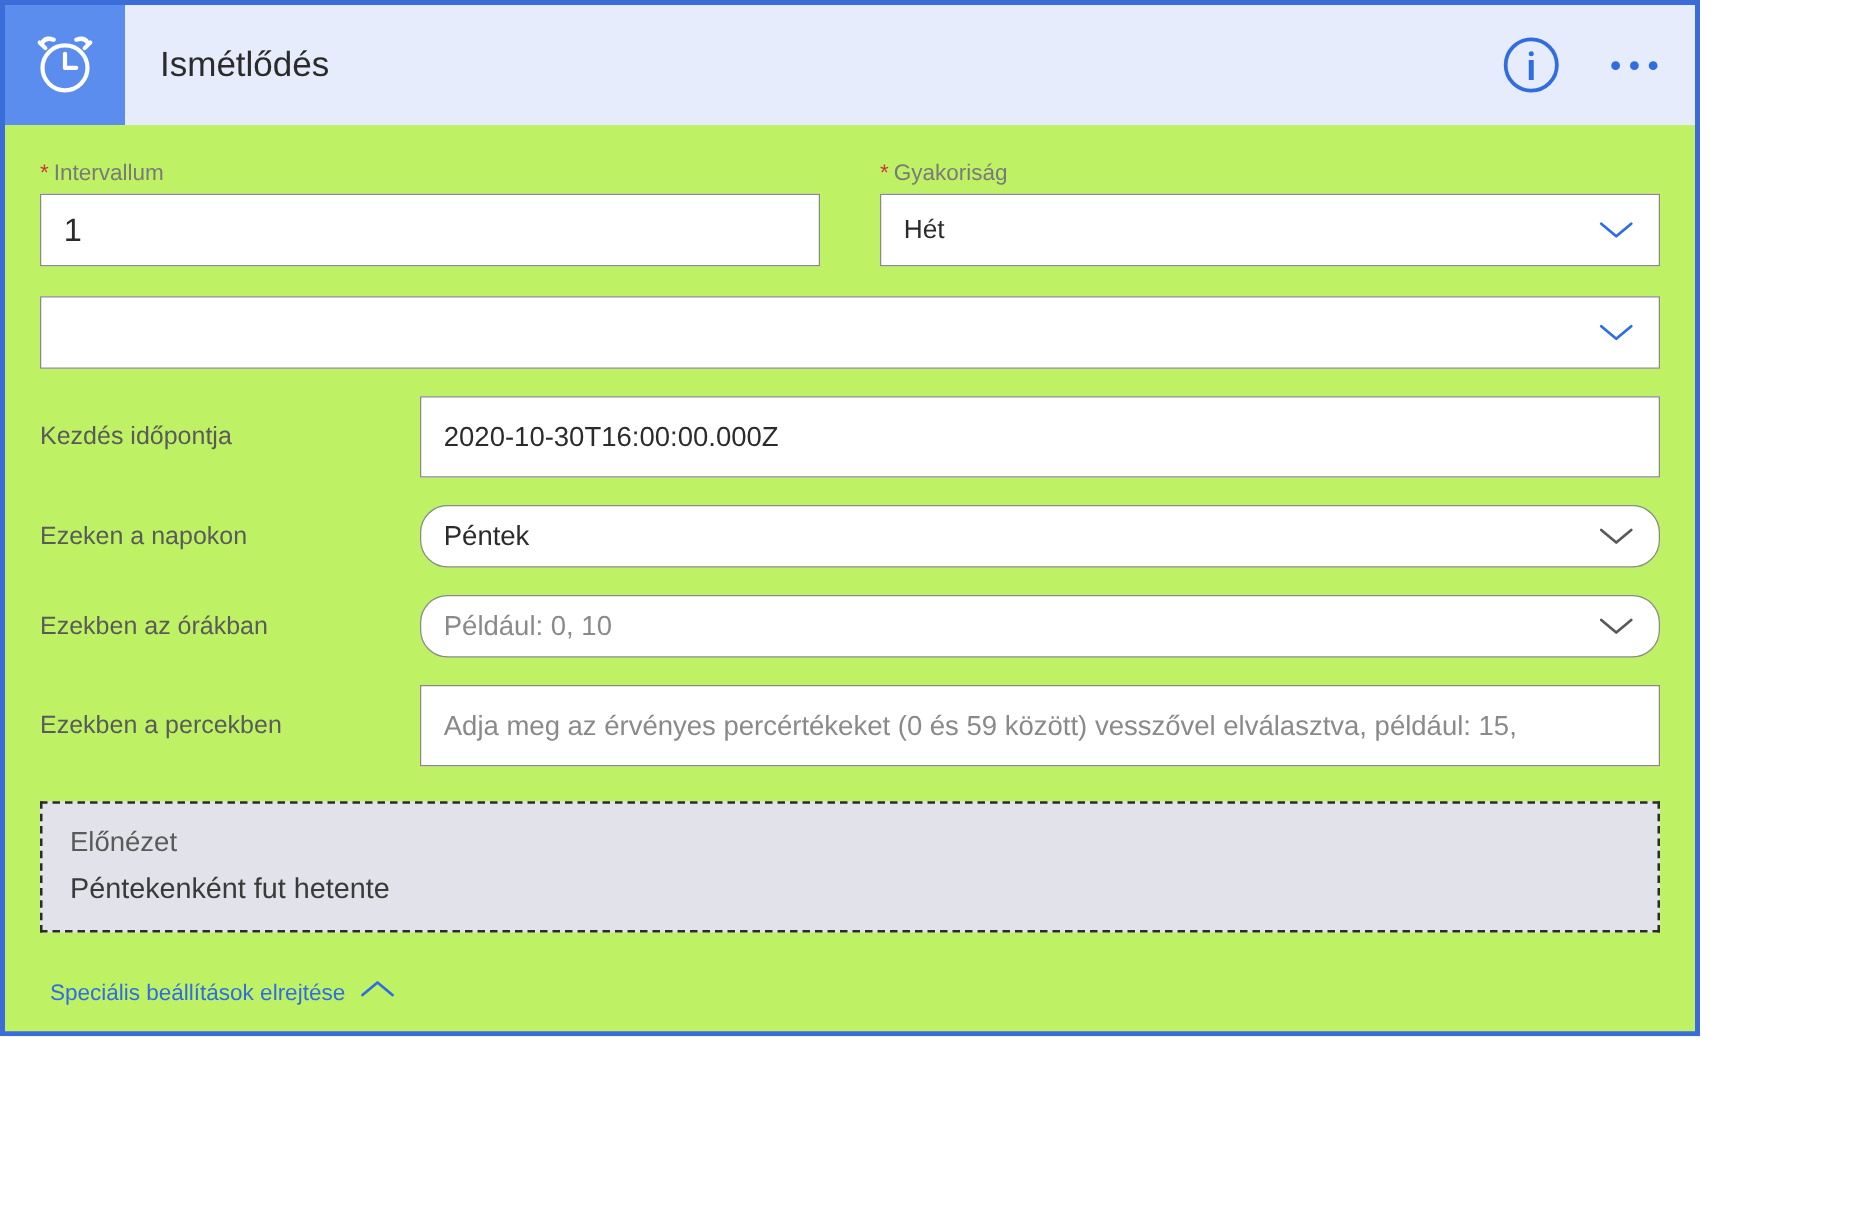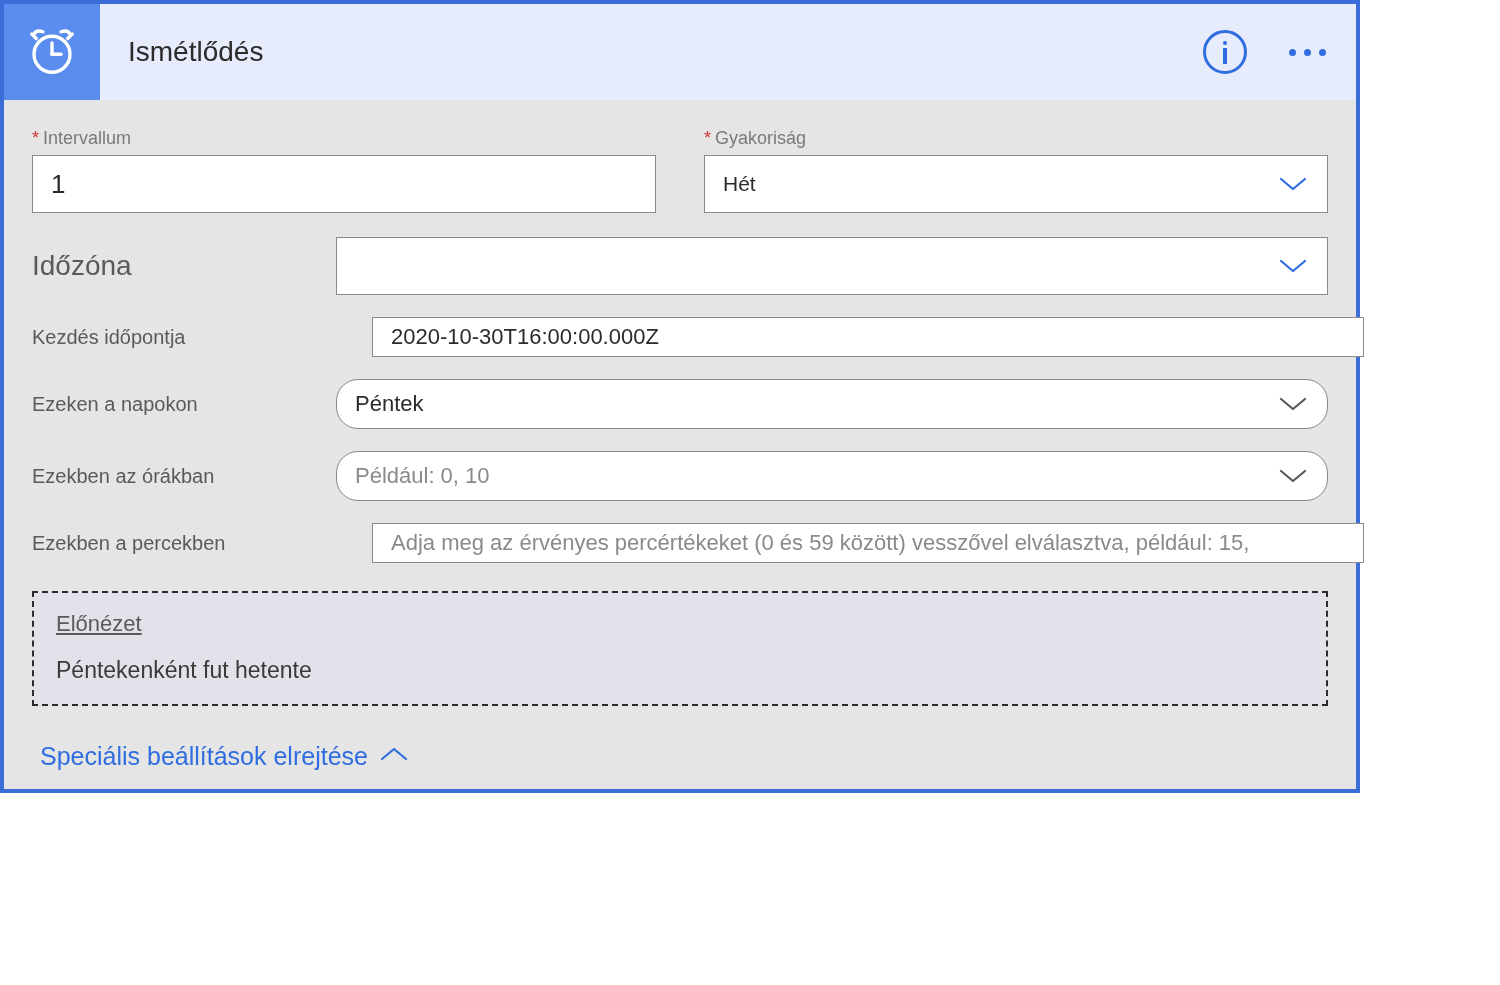--- a/index.html
+++ b/index.html
@@ -5,21 +5,21 @@
     * { box-sizing: border-box; margin: 0; padding: 0; }
     body {
       font-family: "Segoe UI", Tahoma, sans-serif;
       background: #fff;
       padding: 0;
     }
     .card {
       width: 1360px;
       margin: 0;
       border: 4px solid #3a6dd8;
-      background: #e5e5e5;
+      background: #bef264;
     }
     .card-header {
       display: flex;
       align-items: center;
       background: #e6ecfc;
       height: 96px;
       position: relative;
     }
     .icon-tile {
       width: 96px;
@@ -128,59 +128,57 @@
     .form-label.big {
       font-size: 28px;
       color: #5a5a5a;
     }
     .form-control-wrap {
       flex: 1;
       min-width: 0;
     }
     .input-plain {
       width: 100%;
-      height: 40px;
+      height: 65px;
       border: 1px solid #8a8a8a;
       padding: 0 18px;
       font-size: 22px;
       color: #2b2b2b;
       font-family: inherit;
       outline: none;
       background: #fff;
-      margin-left: 36px;
     }
     .input-plain::placeholder { color: #8a8a8a; }
     .select-sm { height: 50px; border-radius: 22px; }
     .select-sm .select-value { font-size: 22px; }
     .select-sm .select-value.placeholder { font-size: 22px; }
 
     .preview-box {
       margin-top: 28px;
       border: 2px dashed #2b2b2b;
       background: #e1e2ea;
       padding: 18px 22px 20px 22px;
     }
     .preview-title {
       font-size: 22px;
       color: #5a5a5a;
-      margin-bottom: 20px;
-      text-decoration: underline;
+      margin-bottom: 10px;
     }
     .preview-text {
       font-size: 23px;
       color: #3a3a3a;
     }
     .toggle-link {
       display: inline-flex;
       align-items: center;
       gap: 10px;
       margin-top: 36px;
       margin-left: 8px;
       color: #2f6de0;
-      font-size: 25px;
+      font-size: 18px;
       cursor: pointer;
     }
   </style>
 </head>
 <body>
 
 <div class="card">
 
   <div class="card-header">
     <div class="icon-tile">
@@ -229,21 +227,20 @@
           <div class="chevron">
             <svg viewBox="0 0 32 20">
                 <path d="M4 6 L16 16 L28 6"></path>
               </svg>
           </div>
         </div>
       </div>
     </div>
 
     <div class="form-row">
-      <div class="form-label big">Időzóna</div>
       <div class="form-control-wrap">
         <div class="select-box">
           <div class="select-value"></div>
           <div class="chevron">
             <svg viewBox="0 0 32 20">
                 <path d="M4 6 L16 16 L28 6"></path>
               </svg>
           </div>
         </div>
       </div>

